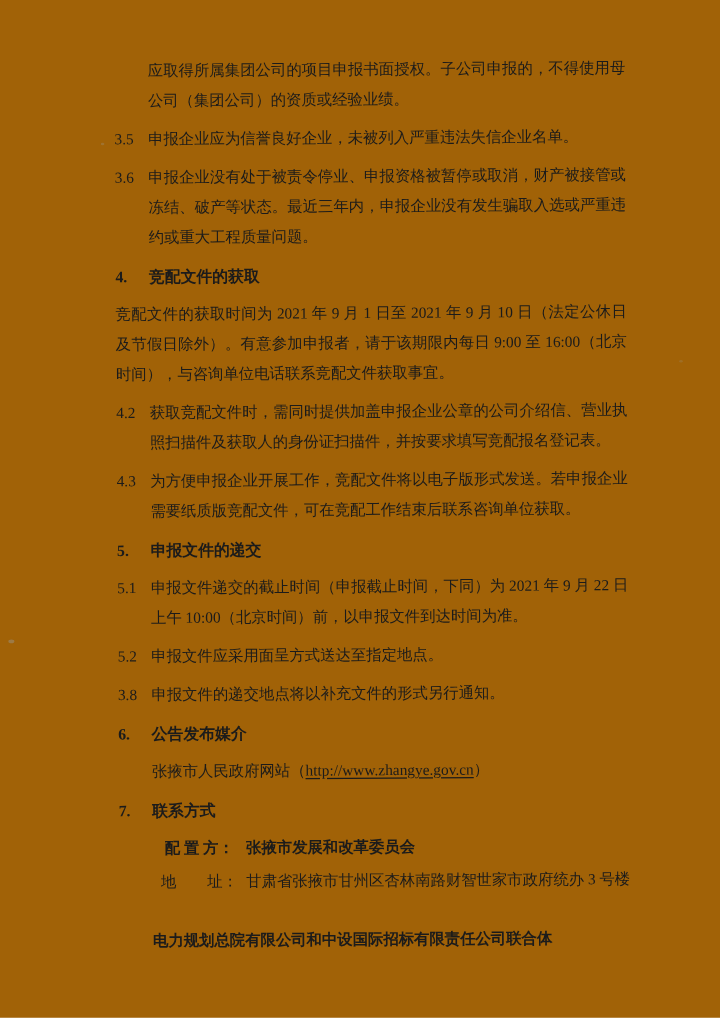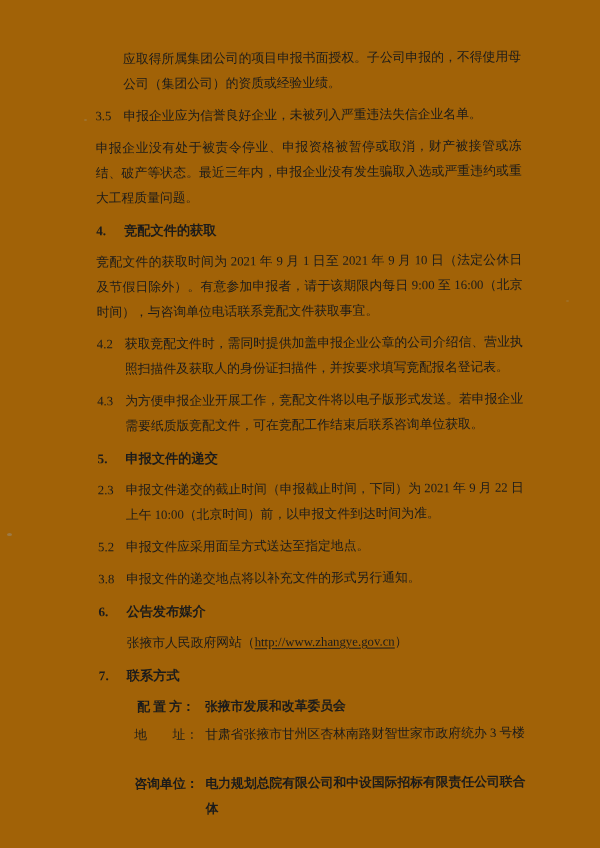--- a/index.html
+++ b/index.html
@@ -49,20 +49,21 @@
   <div class="content">
 
     <div class="indent para">应取得所属集团公司的项目申报书面授权。子公司申报的，不得使用母公司（集团公司）的资质或经验业绩。</div>
 
     <div class="row">
       <span class="num">3.5</span>
       <div class="txt">申报企业应为信誉良好企业，未被列入严重违法失信企业名单。</div>
     </div>
 
     <div class="row">
+      <span class="num">3.6</span>
       <div class="txt">申报企业没有处于被责令停业、申报资格被暂停或取消，财产被接管或冻结、破产等状态。最近三年内，申报企业没有发生骗取入选或严重违约或重大工程质量问题。</div>
     </div>
 
     <div class="row heading">
       <span class="num">4.</span>
       <div class="txt">竞配文件的获取</div>
     </div>
 
     <div class="row">
       <div class="txt">竞配文件的获取时间为 2021 年 9 月 1 日至 2021 年 9 月 10 日（法定公休日及节假日除外）。有意参加申报者，请于该期限内每日 9:00 至 16:00（北京时间），与咨询单位电话联系竞配文件获取事宜。</div>
@@ -77,21 +78,21 @@
       <span class="num">4.3</span>
       <div class="txt">为方便申报企业开展工作，竞配文件将以电子版形式发送。若申报企业需要纸质版竞配文件，可在竞配工作结束后联系咨询单位获取。</div>
     </div>
 
     <div class="row heading">
       <span class="num">5.</span>
       <div class="txt">申报文件的递交</div>
     </div>
 
     <div class="row">
-      <span class="num">2.3</span>
+      <span class="num">5.1</span>
       <div class="txt">申报文件递交的截止时间（申报截止时间，下同）为 2021 年 9 月 22 日上午 10:00（北京时间）前，以申报文件到达时间为准。</div>
     </div>
 
     <div class="row">
       <span class="num">5.2</span>
       <div class="txt">申报文件应采用面呈方式送达至指定地点。</div>
     </div>
 
     <div class="row">
       <span class="num">3.8</span>
@@ -114,21 +115,20 @@
       <span class="contact-label">配 置 方：</span>
       <span>张掖市发展和改革委员会</span>
     </div>
 
     <div class="contact-row">
       <span class="contact-label">地　　址：</span>
       <span>甘肃省张掖市甘州区杏林南路财智世家市政府统办 3 号楼</span>
     </div>
 
     <div class="contact-row bold gap-top">
-      <span class="contact-label">咨询单位：</span>
       <span>电力规划总院有限公司和中设国际招标有限责任公司联合体</span>
     </div>
 
   </div>
 
   <div class="speck speck1"></div>
   <div class="speck speck2"></div>
   <div class="speck speck3"></div>
 </div>
 

